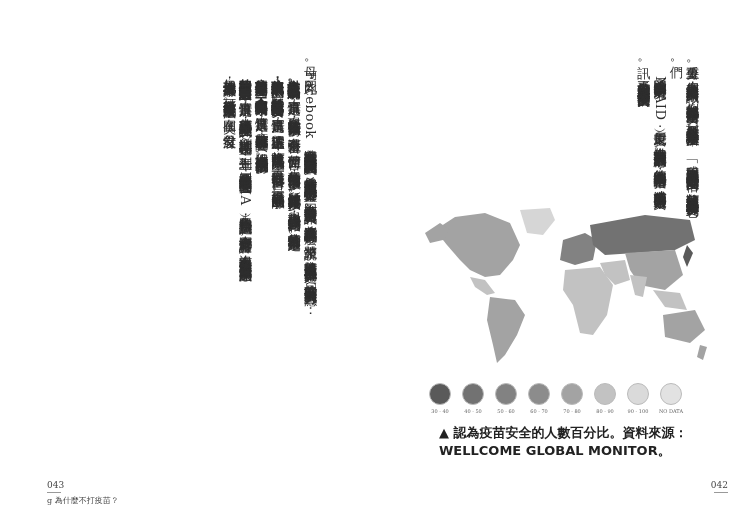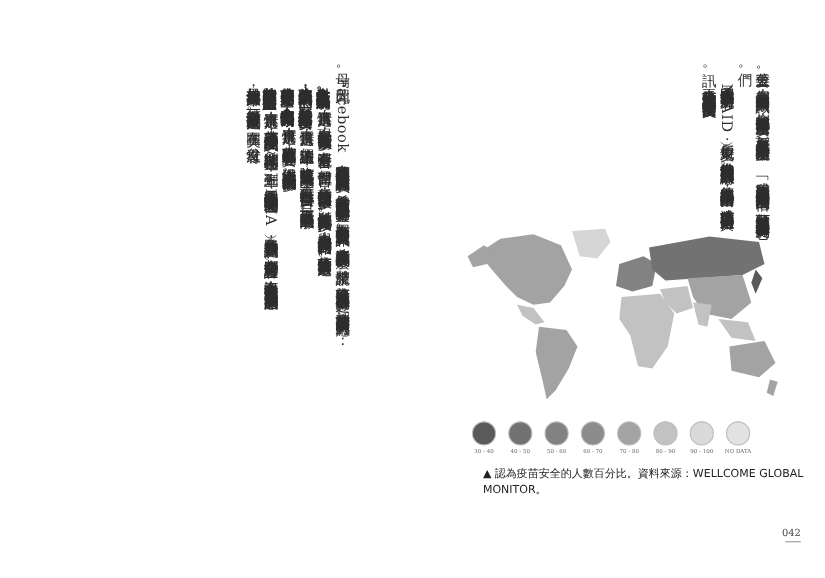--- a/index.html
+++ b/index.html
@@ -20,35 +20,40 @@
   .folio .rule { display:block; height:1px; background:#999; width:14px; margin:2px 0; }
   .left .folio { left:47px; top:480px; }
   .right .folio { right:22px; top:480px; }
   .right .folio .rule { margin-left:auto; }
   .runhead { font-size:8px; color:#444; }
   .map { position:absolute; left:50px; top:205px; width:285px; height:165px; }
   .legend { position:absolute; left:53px; top:383px; width:280px; display:flex; gap:9px; }
   .leg-item { display:flex; flex-direction:column; align-items:center; width:24px; }
   .dot { width:20px; height:20px; border-radius:50%; border:0.5px solid #bbb; }
   .leg-label { font-size:5px; color:#666; margin-top:3px; white-space:nowrap; }
-  .caption { position:absolute; left:64px; top:424px; font-size:10px; color:#222;
-    font-family:"DejaVu Sans", sans-serif; }
+  .caption { position:absolute; left:64px; top:424px; font-size:13px; color:#222;
+    font-family:"DejaVu Sans", sans-serif;font-weight:bold; }
 </style>
 </head>
 <body>
 
 <div class="page left">
   <div class="vtext" id="left-text">
       <p><span>母。因此Facebook宣布將從其推薦演算法中刪除散播反疫苗錯誤資訊的社團和網頁。希望提升疫苗施打率的醫療專業人員認為這項行動十分重要，因為有助於傳播疫苗效益的真實資訊。這些真實資訊告訴了我們什麼？整體來說，疫苗造成嚴重過敏反應的機率是百萬分之一。其中某些疑慮則可用以下的方式對應32：</span></p>
       <p class="ind"><span class="b">注射太多疫苗會擾亂小孩的免疫系統。</span><span>真實情況是：現在兒童注射的疫苗確實比以前多，有時還會混合。但整體而言，每種疫苗的物質量比以前少了很多，所以整體接觸量其實比較少。與小孩每天自然接觸到的物質相比，疫苗的物質量其實微不足道。</span></p>
       <p class="ind"><span class="b">小孩的免疫系統不夠成熟，所以某些疫苗晚一點打比較安全。</span><span>真實情況是：這個說法不正確。晚打疫苗將提高感染風險，而且以晚打三合一疫苗而言，更可能提高熱痙攣的風險。</span></p>
       <p class="ind"><span class="b">疫苗的成分究竟是什麼？不會含有化學物質和毒素嗎？</span><span>真實情況是：疫苗確實含有鋁和甲醛等物質，但濃度比小孩在環境中接觸到的低得多。</span></p>
       <p class="ind"><span class="b">某些疫苗的副作用好像比真正的疾病還嚴重。</span><span>真實情況是：疫苗全都通過嚴謹的安全性測試，測試期間往往長達十～到十五年。美國食品藥物管理局和歐洲藥品管理局（EMA）負責監督和檢查這些測試，全都沒問題才會發給許可。沒有一家公司會投資生產為了預防疾病反而造成更多健康問題的產品。</span></p>
       <p class="ind"><span>如果其他方法都沒有效果，可能必須規定不施打疫苗就違法。在美國，父母沒有</span></p>
     </div>
+  <div class="folio">
+    <span class="num">043</span>
+    <span class="rule"></span>
+    <span class="runhead">g 為什麼不打疫苗？</span>
+  </div>
 </div>
 
 <div class="page right">
   <div class="vtext" id="right-text">
       <p><span>分重要。一個有用的方法是提出科學家的共識，例如「九成醫學科學家同意疫苗安全，而且所有父母親都應該給小孩注射疫苗」33，或「兒童因為麻疹而造成腦部損傷的機率是注射疫苗的一萬倍」。這類敘述可以避免想打破這些迷思卻反而一再提到它們。</span></p>
       <p class="ind"><span>美國國家過敏和傳染病研究所（NIAID）所長安東尼．佛奇站在美國對抗新冠肺炎的最前線。他曾經在美國國會聽證會中指出，造成疫苗猶豫的主要因素是假資訊。不接受疫苗的父母親在網路上搜尋資料的頻率高於接受疫苗的父</span></p>
     </div>
 
   <svg class="map" viewBox="0 0 285 165">
 

